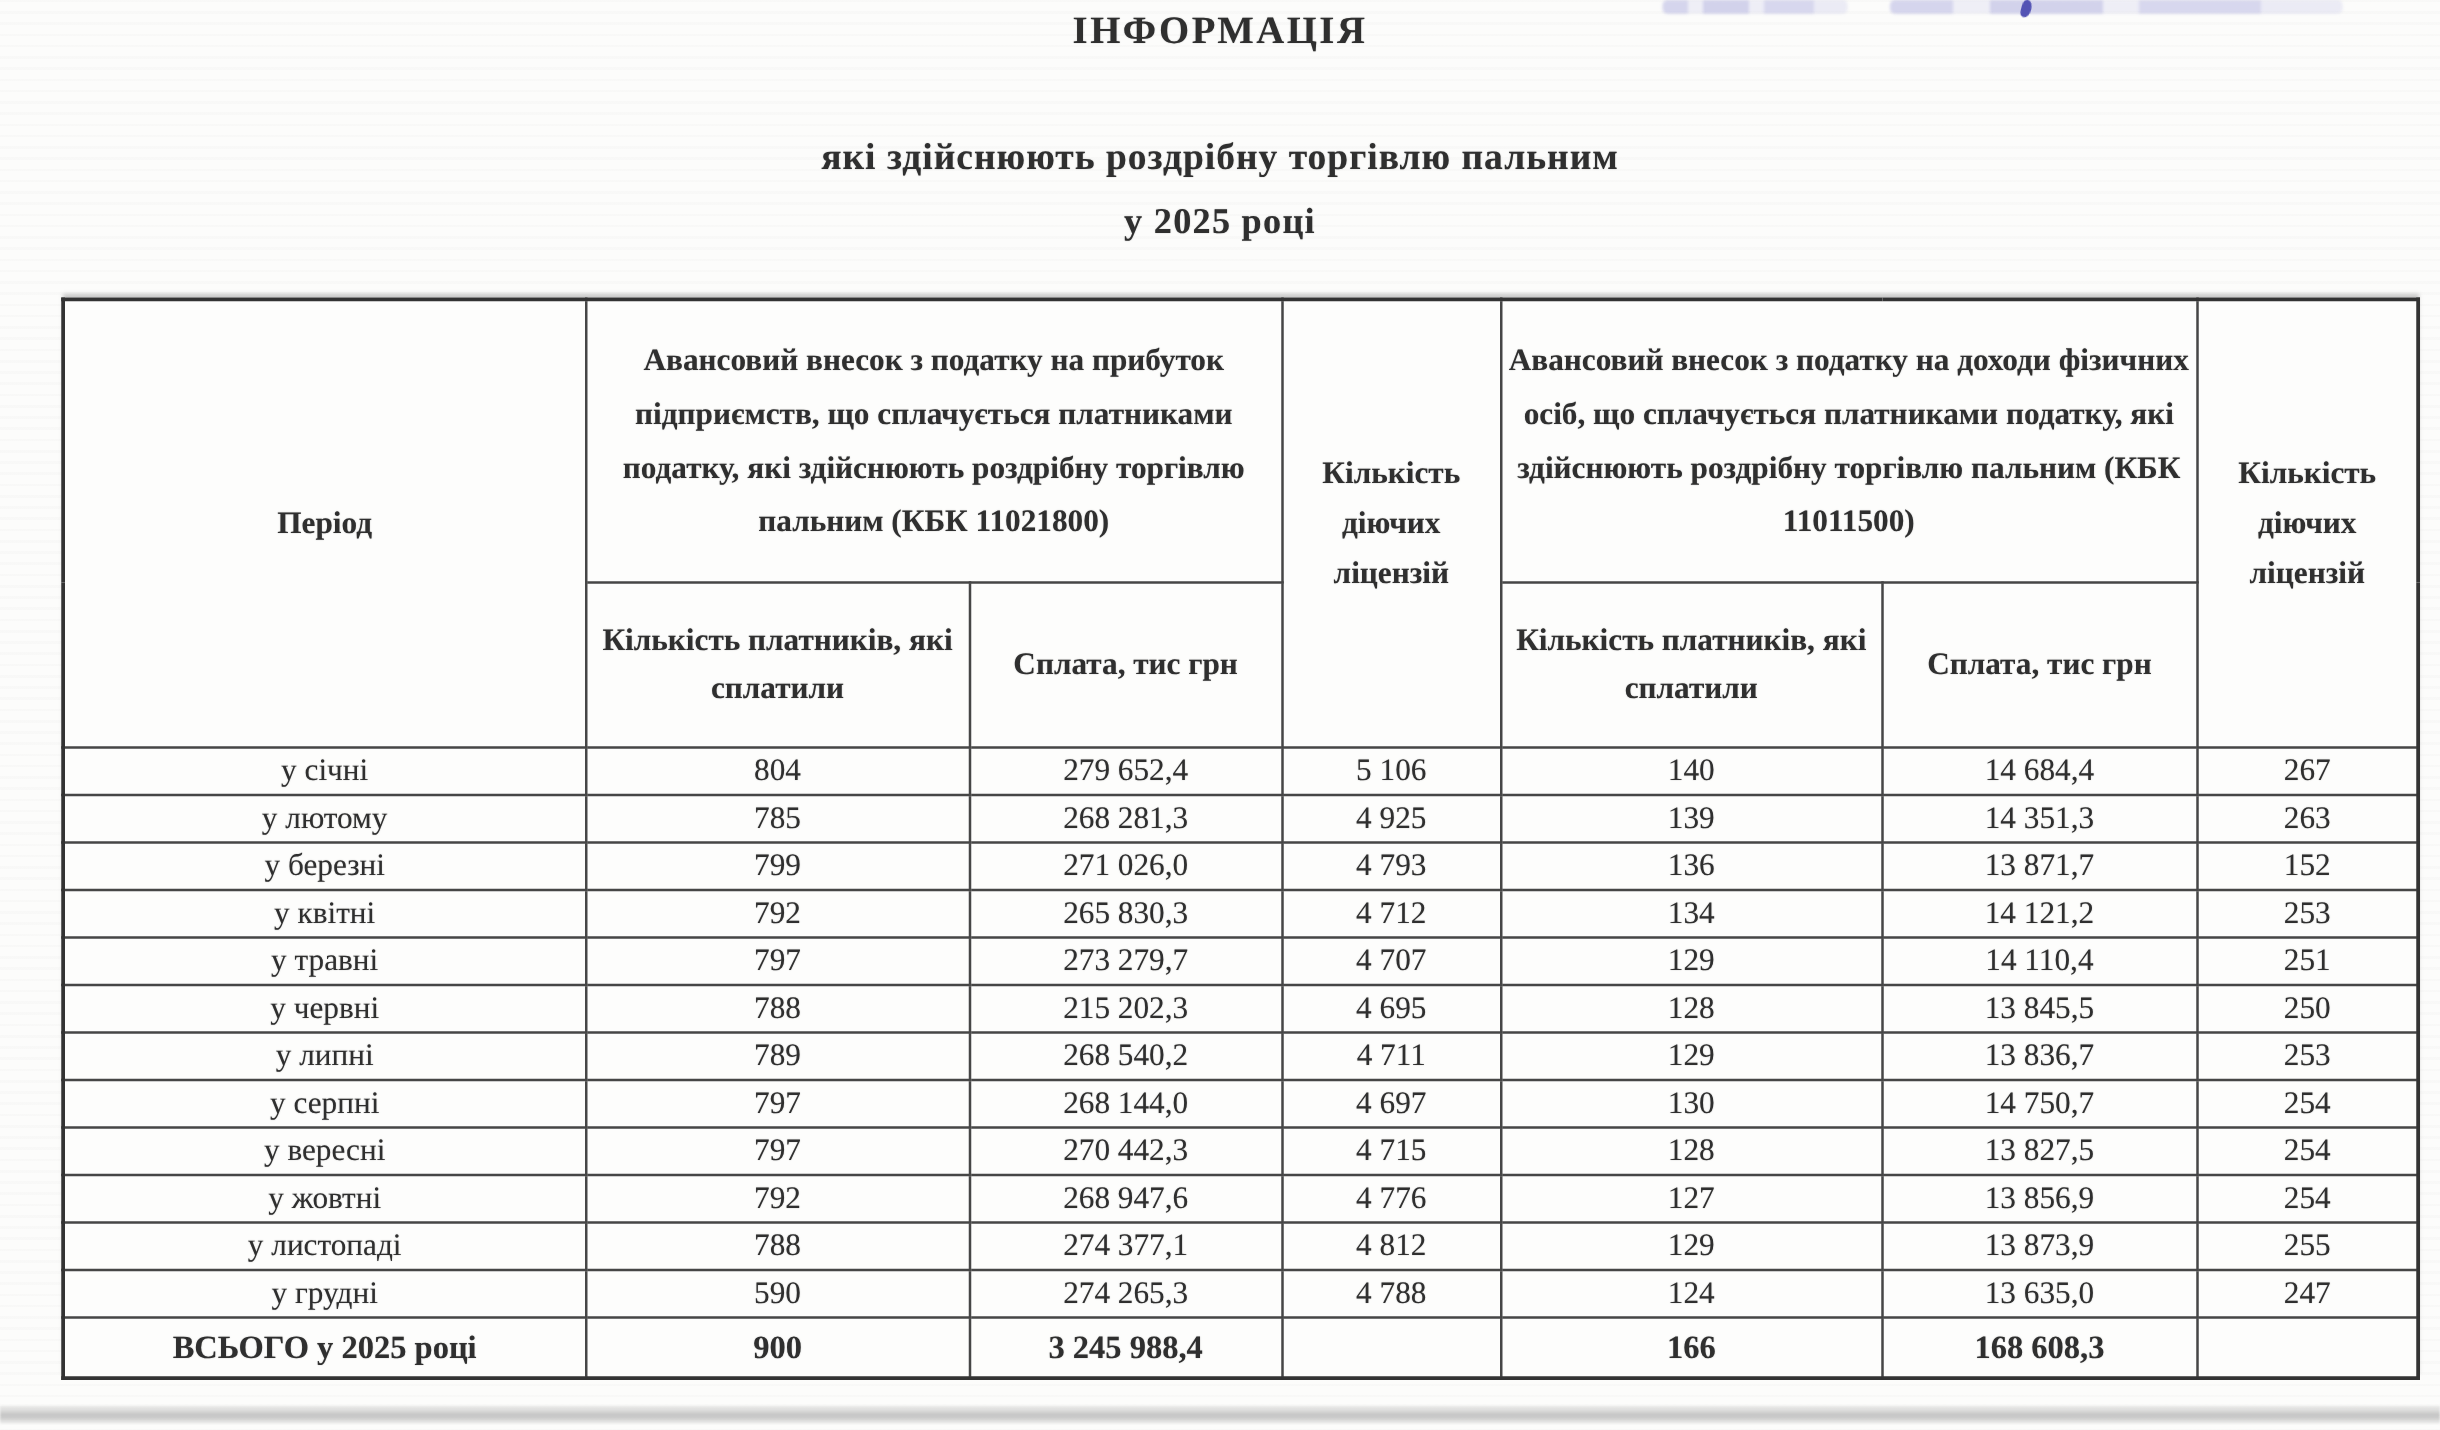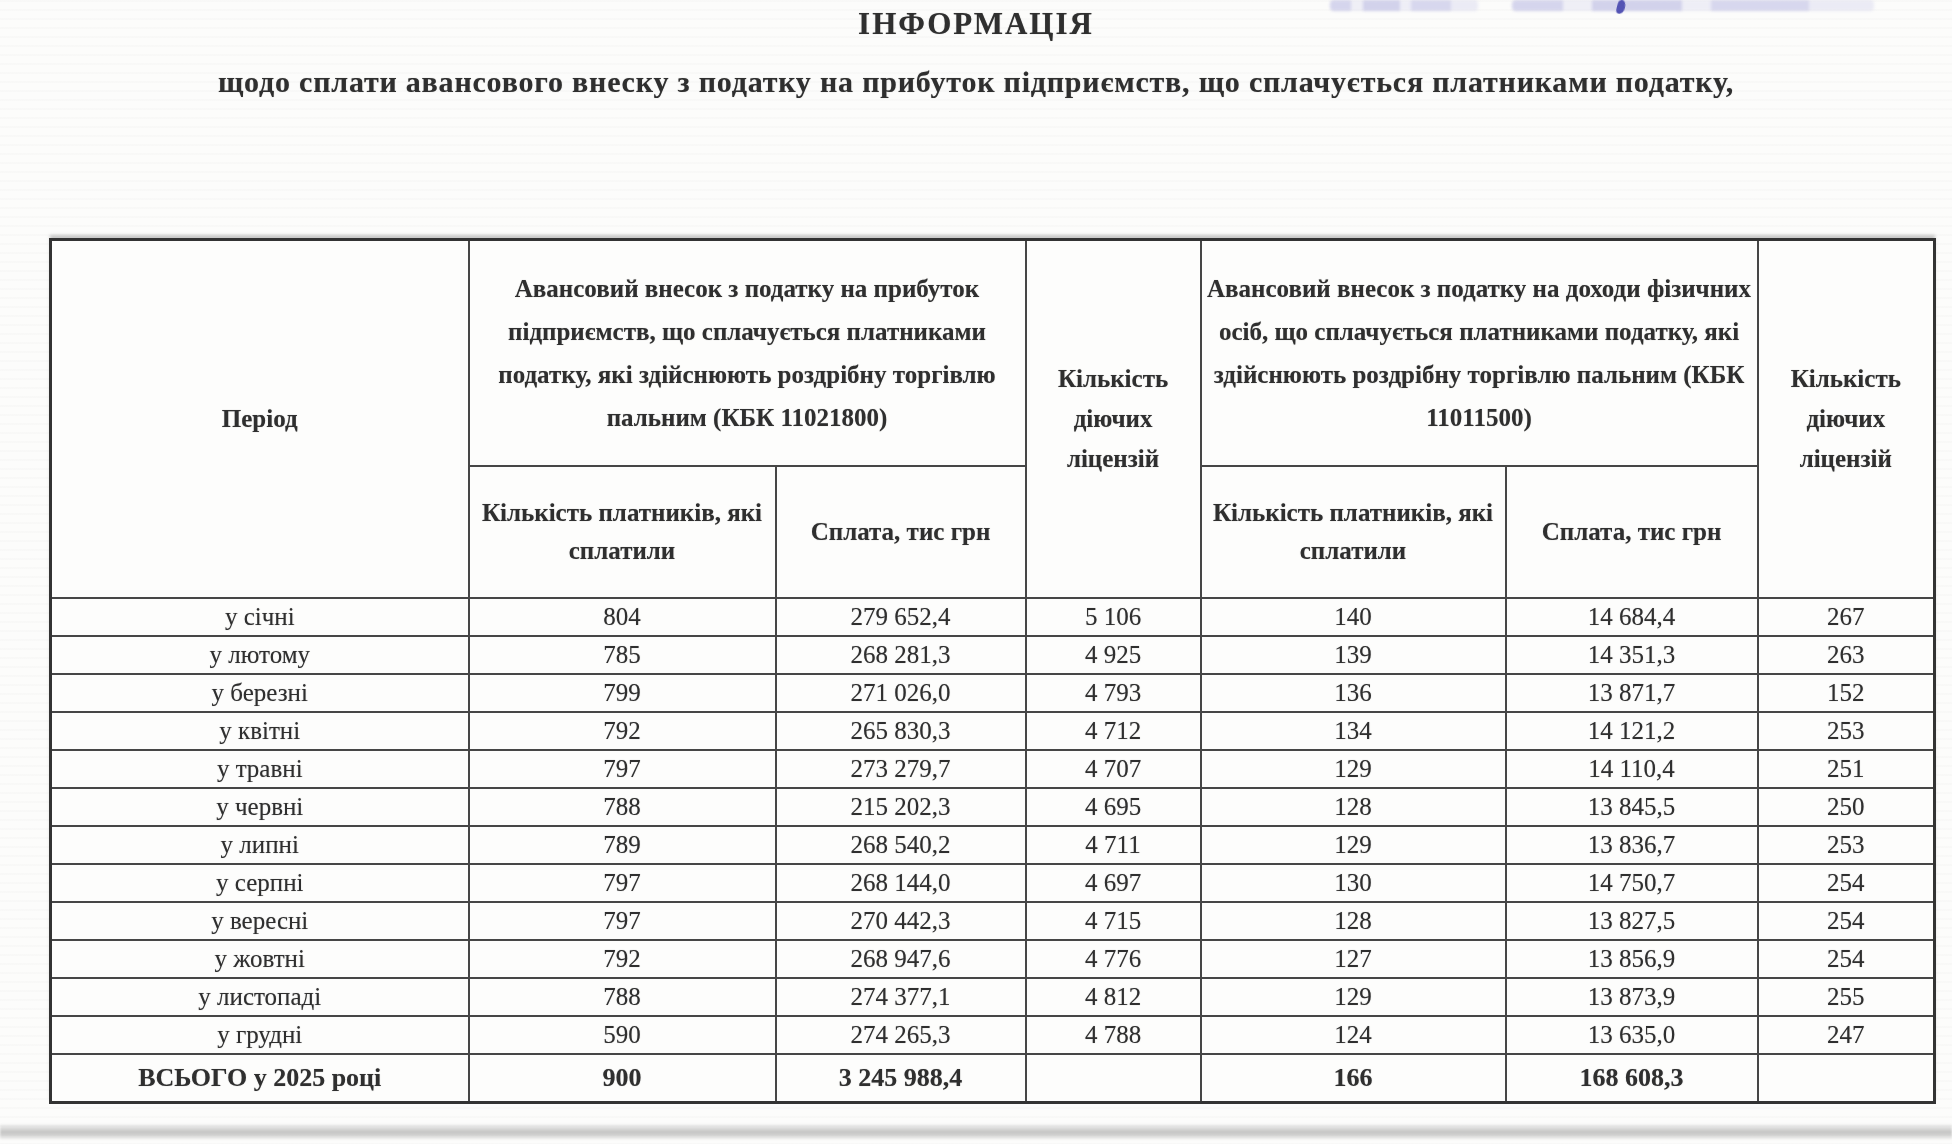--- a/index.html
+++ b/index.html
@@ -70,22 +70,24 @@
 </head>
 <body>
 
 <div class="artifact-strip" style="left:1330px;width:148px;"></div>
 <div class="artifact-strip" style="left:1512px;width:362px;"></div>
 <div class="artifact-dot" style="left:1617px;top:0;width:8px;height:14px;"></div>
 
 <div class="doc-header">
   <div class="doc-title scan-text">ІНФОРМАЦІЯ</div>
   <div class="doc-subtitle scan-text">
-    <span>щодо сплати авансового внеску з податку на прибуток підприємств, що сплачується платниками податку,</span><br>
+    <br>
+    <span>які здійснюють роздрібну торгівлю пальним</span>
   </div>
+  <div class="doc-year scan-text">у 2025 році</div>
 </div>
 
 <table class="tax-table scan-text">
   <colgroup>
     <col style="width:418px">
     <col style="width:307px">
     <col style="width:250px">
     <col style="width:175px">
     <col style="width:305px">
     <col style="width:252px">

